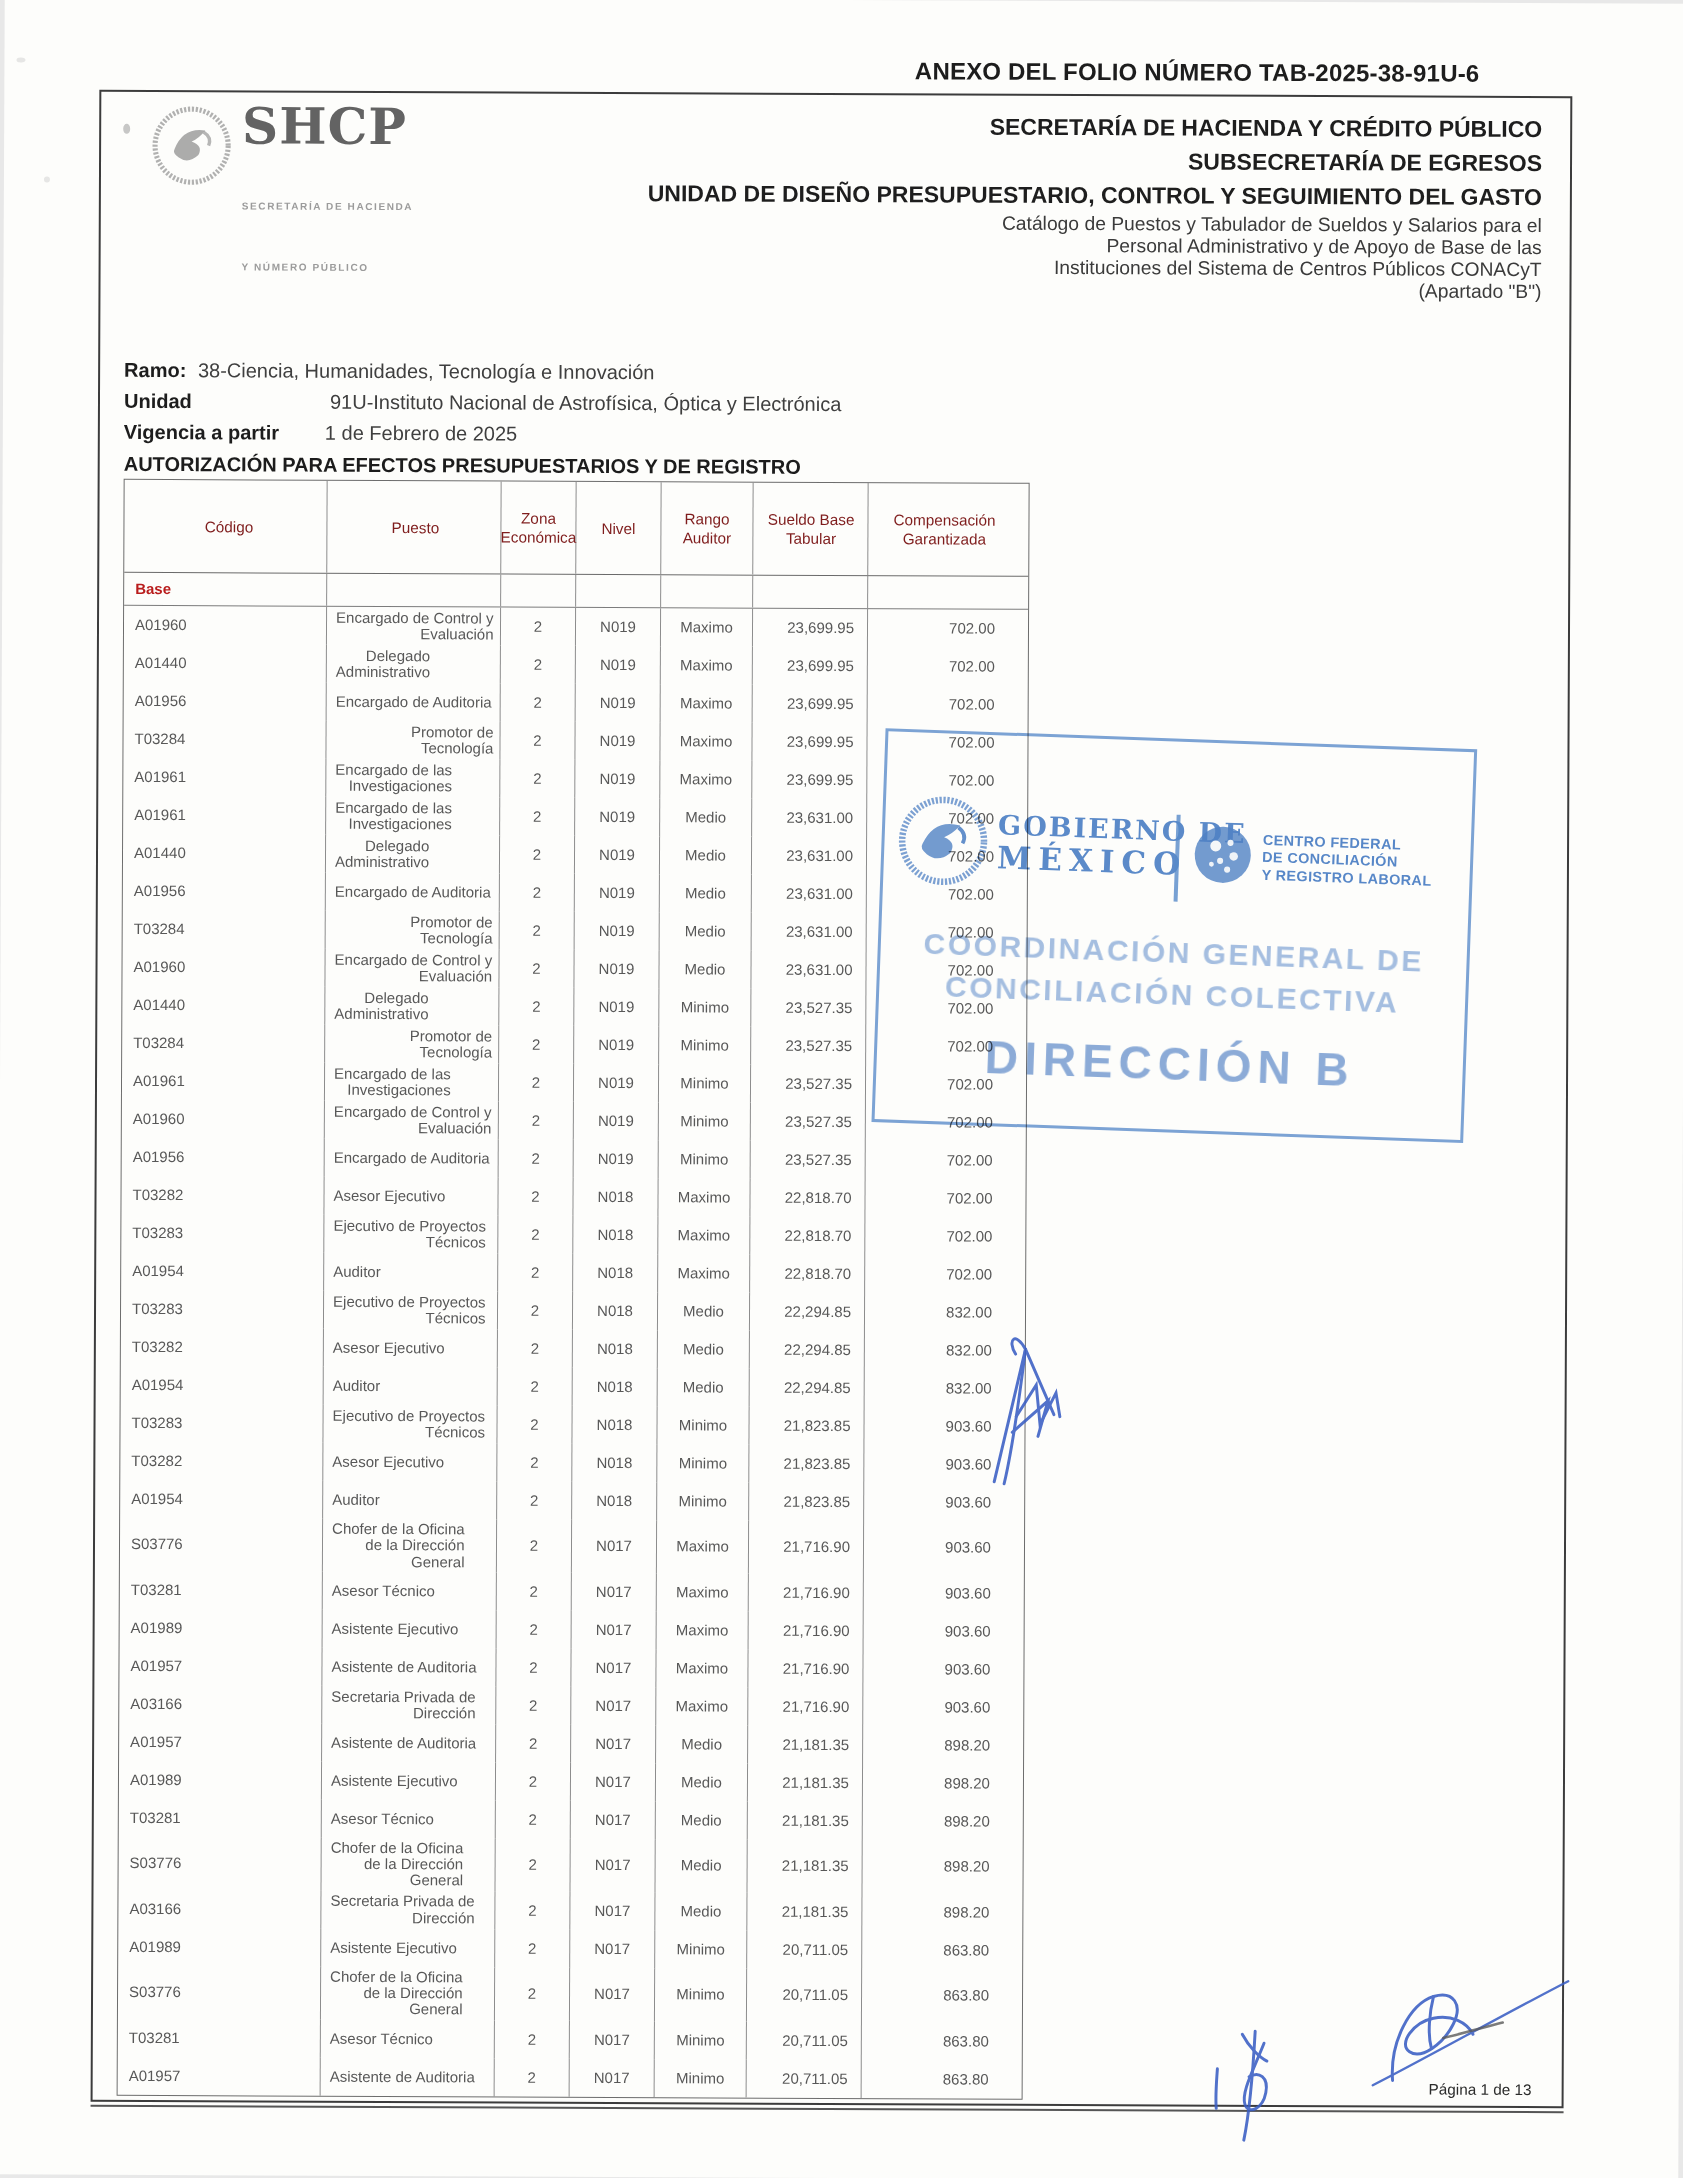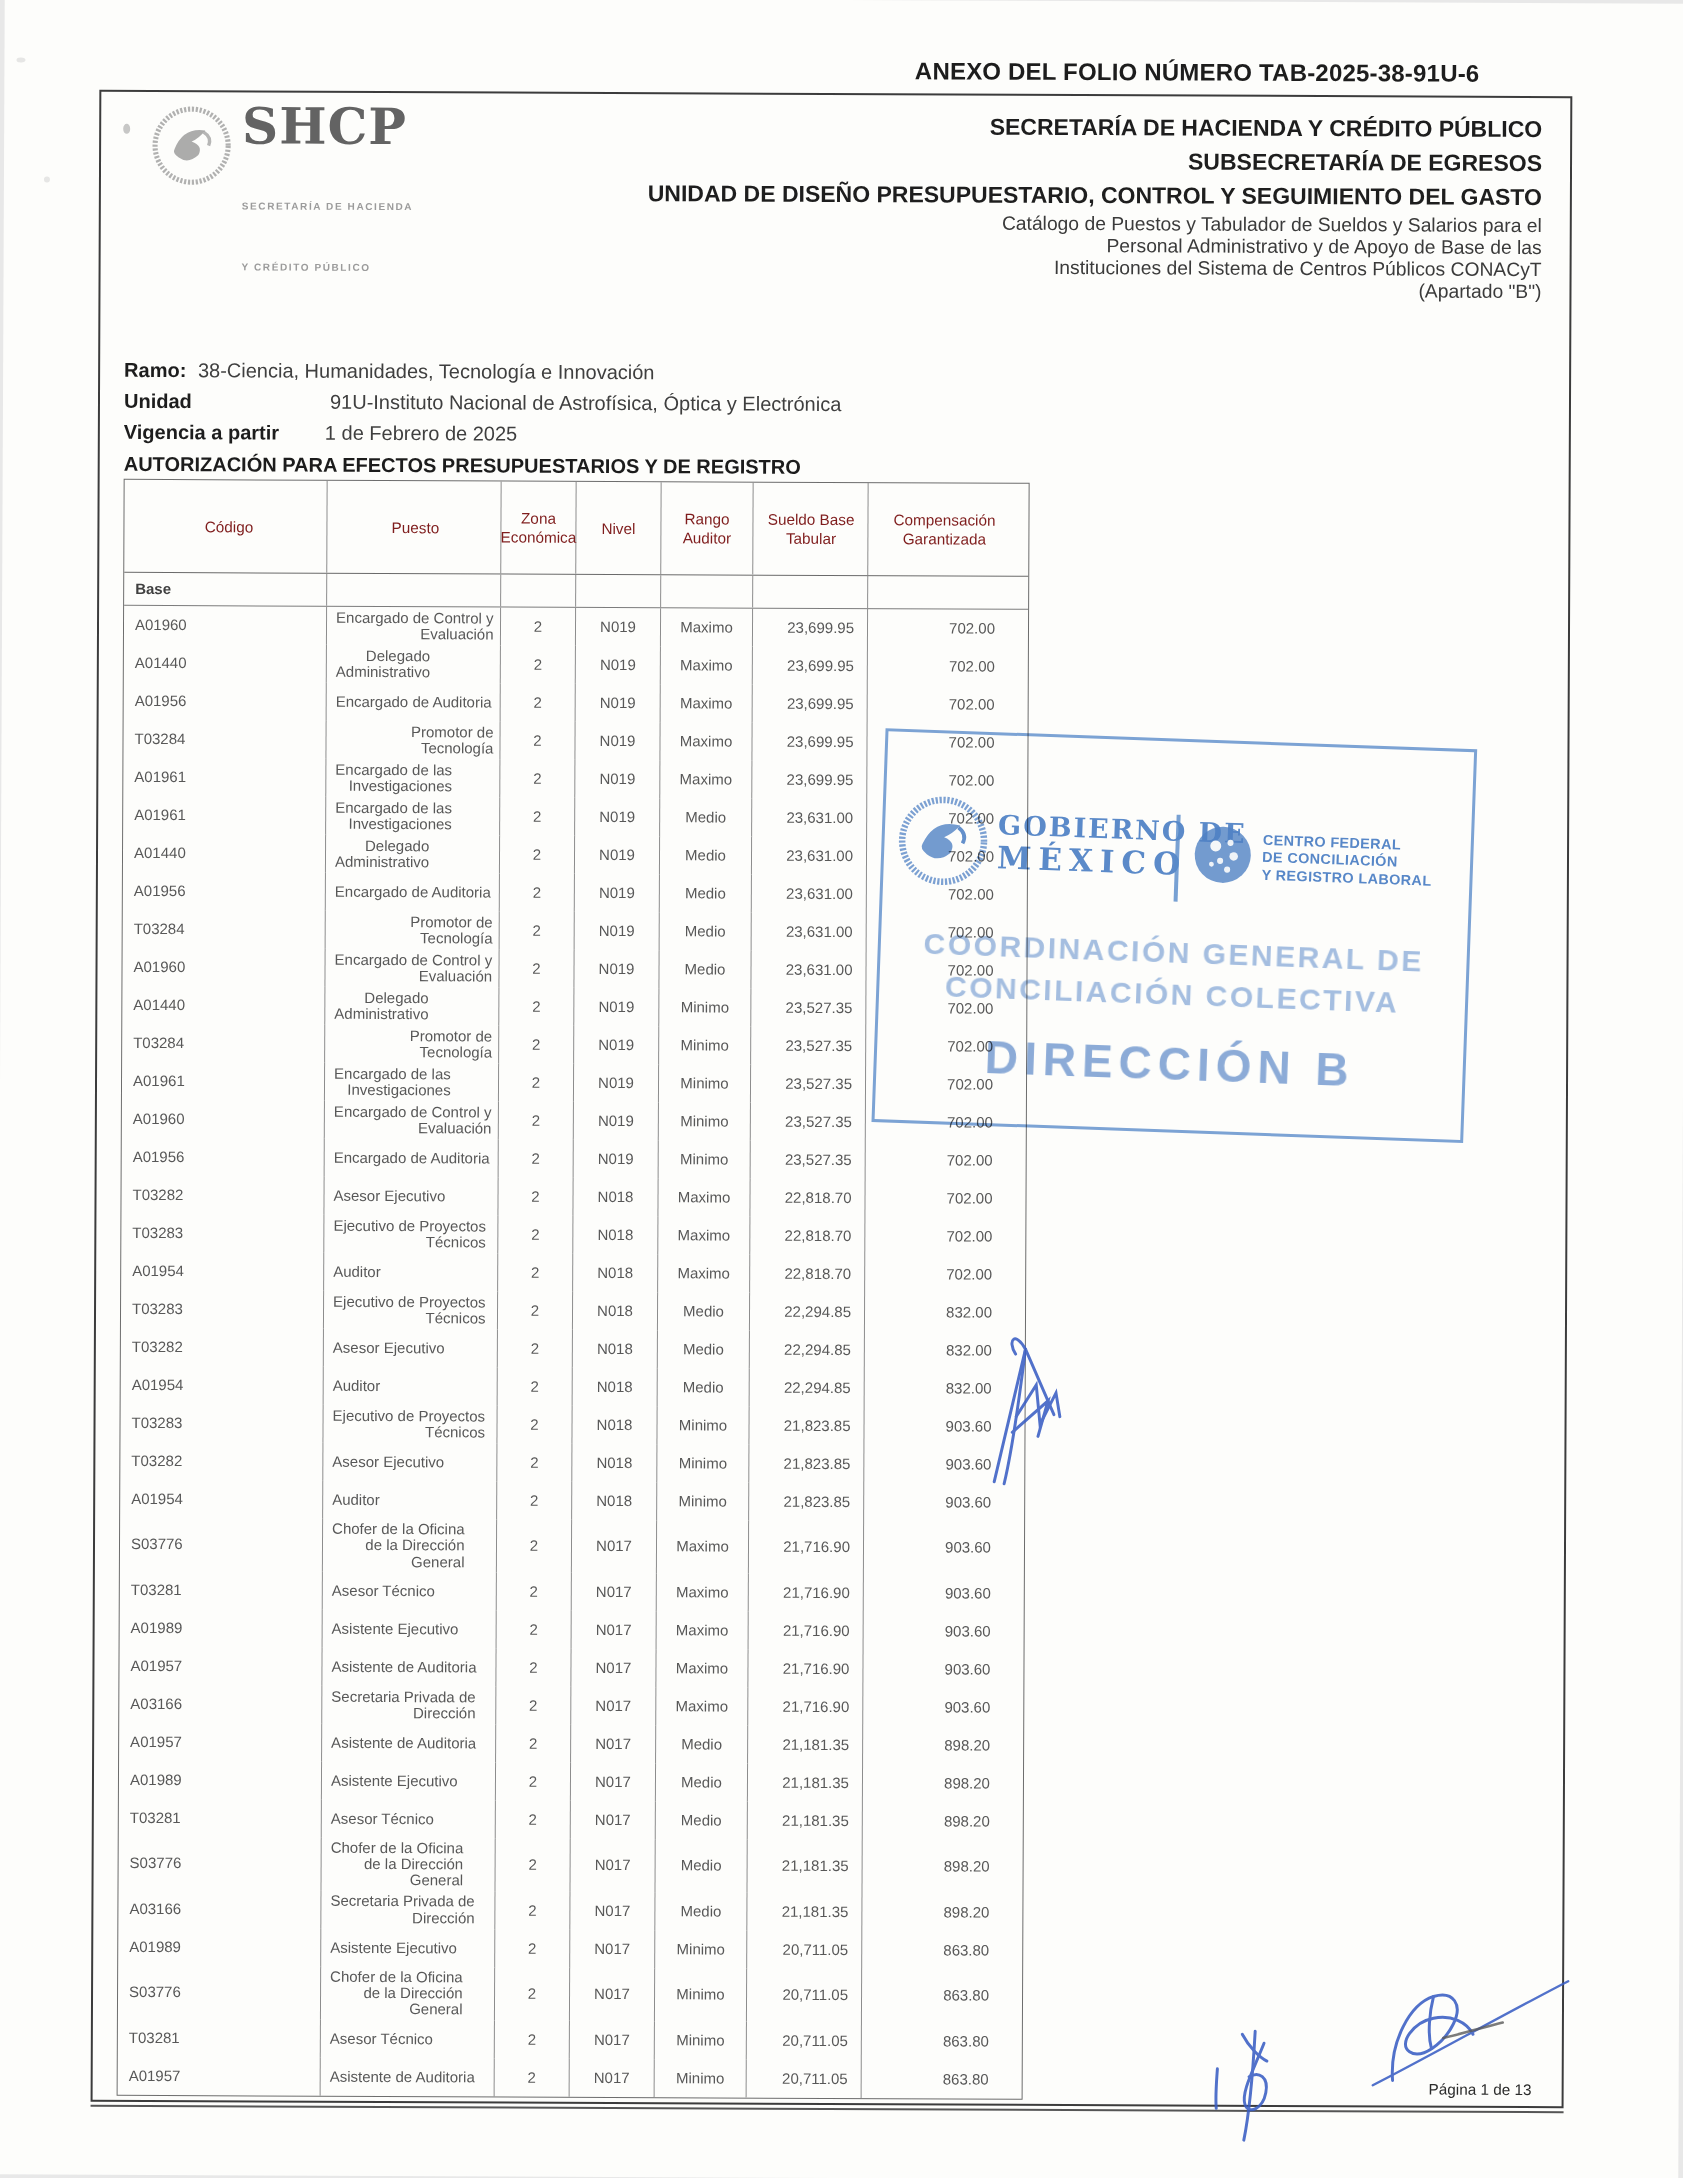--- a/index.html
+++ b/index.html
@@ -32,21 +32,21 @@
   .meta .val-abs{position:absolute;left:206px;top:0;}
   .meta .val-abs2{position:absolute;left:201px;top:0;}
   .auth{font-weight:bold;color:#1c1c1c;font-size:20px;margin-top:1px;}
   
   .table{position:absolute;left:121px;top:482px;width:904px;border:1.7px solid #6d6d6d;background:transparent;}
   .thead{display:flex;height:92px;border-bottom:1.6px solid #6a6a6a;}
   .th{display:flex;align-items:center;justify-content:center;text-align:center;
       font-size:15.3px;line-height:19px;color:#7f1d1d;padding:0 4px;box-sizing:border-box;
       border-right:1.4px solid #8d8d8d;}
   .baserow{display:flex;height:32px;border-bottom:1.4px solid #7c7c7c;}
-  .baserow .td{font-weight:600;color:#404040;}
+  .baserow .td{font-weight:600;color:#b91c1c;}
   .tr{display:flex;min-height:38px;}
   .td{display:flex;align-items:center;font-size:15px;color:#585858;line-height:16.3px;
       padding:2px 0;box-sizing:border-box;border-right:1.4px solid #8d8d8d;}
   .c0{width:203px;padding-left:11px;}
   .c1{width:174px;padding-left:9px;padding-right:6px;white-space:pre-line;text-align:right;}
   .c2{width:75px;justify-content:center;}
   .c3{width:85px;justify-content:center;}
   .c4{width:92px;justify-content:center;}
   .c5{width:115px;justify-content:flex-end;padding-right:13px;}
   .c6{width:140px;justify-content:flex-end;padding-right:13px;border-right:none;}
@@ -89,21 +89,21 @@
 
   <div class="shcp">
     <svg class="shcp-eagle" viewBox="0 0 100 100">
       <circle cx="50" cy="50" r="43" fill="none" stroke="currentColor" stroke-width="6" stroke-dasharray="2.6 2" opacity=".75"></circle>
       <path d="M30 54 Q40 28 66 32 Q58 42 50 45 Q64 50 58 61 Q46 72 35 64 Q27 59 30 54 Z" fill="currentColor" opacity=".8"></path>
       <path d="M64 34 Q74 40 70 50" fill="none" stroke="currentColor" stroke-width="4" opacity=".7"></path>
     </svg>
     <div class="shcp-txt">
       <div class="shcp-acronym">SHCP</div>
       <div class="shcp-sub">SECRETARÍA DE HACIENDA</div>
-      <div class="shcp-sub">Y CRÉDITO PÚBLICO</div>
+      <div class="shcp-sub">Y NÚMERO PÚBLICO</div>
     </div>
   </div>
 
   <div class="hdr">
     <div>SECRETARÍA DE HACIENDA Y CRÉDITO PÚBLICO</div>
     <div>SUBSECRETARÍA DE EGRESOS</div>
     <div>UNIDAD DE DISEÑO PRESUPUESTARIO, CONTROL Y SEGUIMIENTO DEL GASTO</div>
   </div>
   <div class="subt">
     <div>Catálogo de Puestos y Tabulador de Sueldos y Salarios para el</div>

